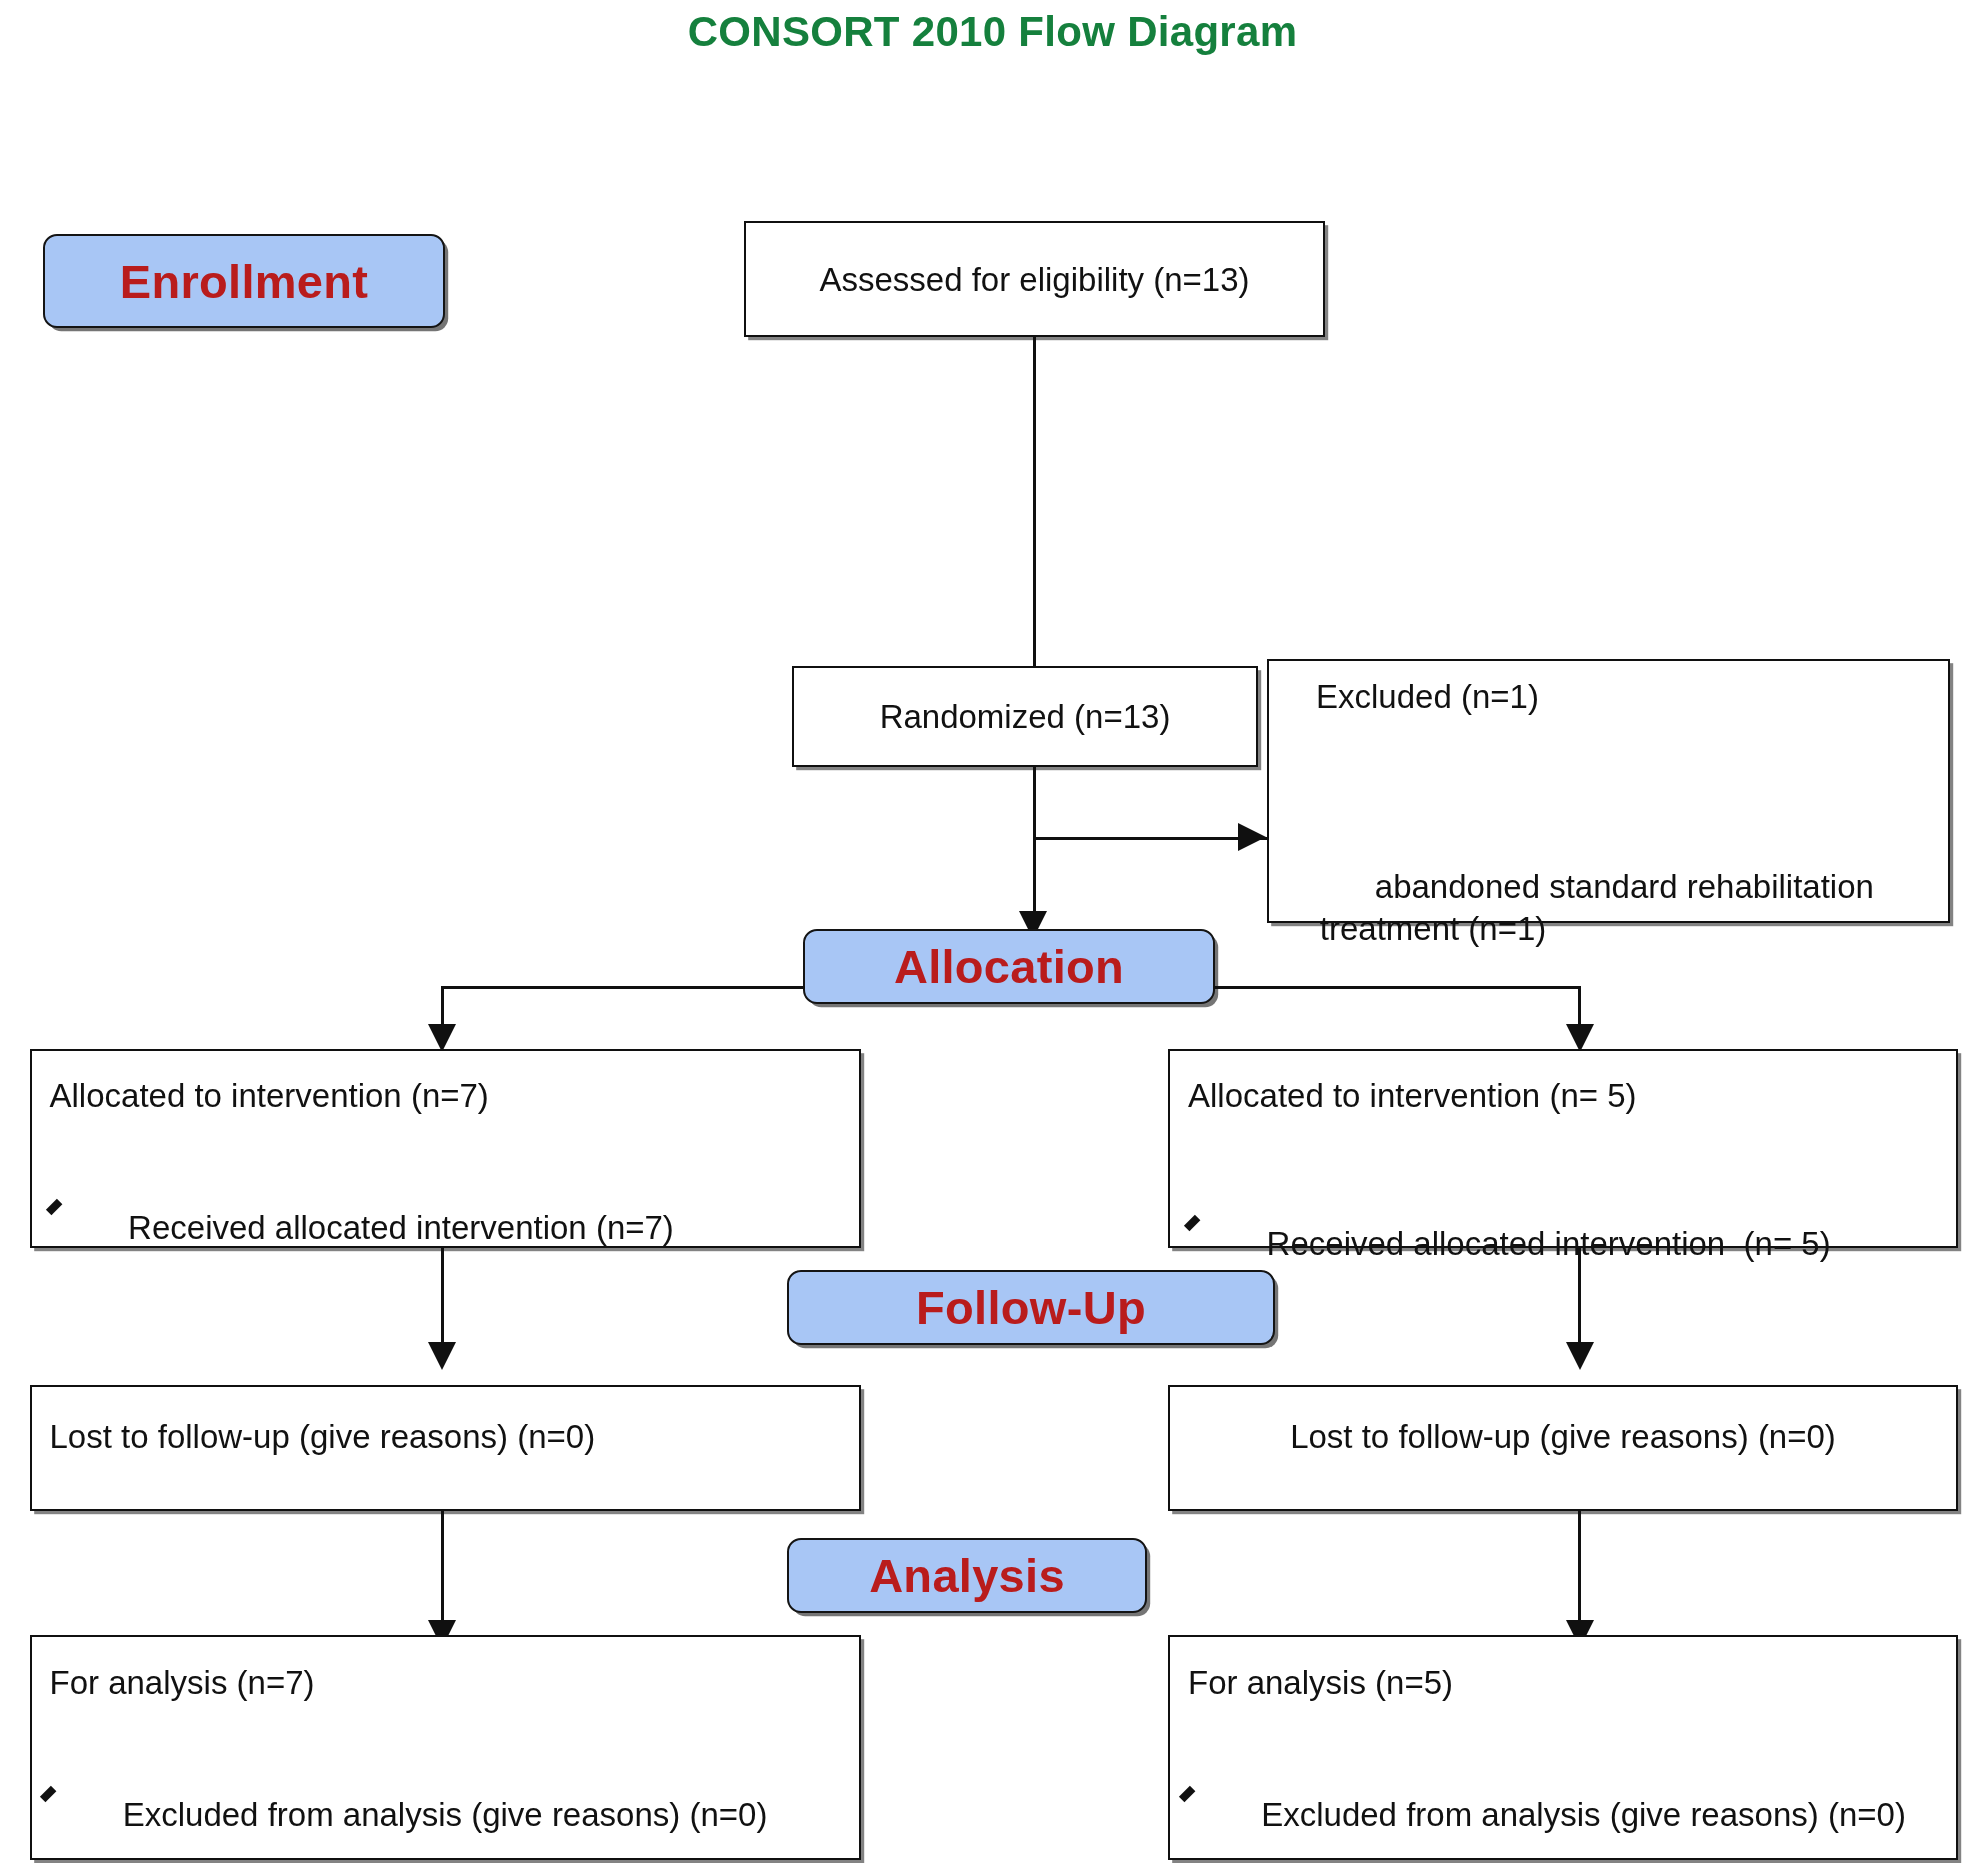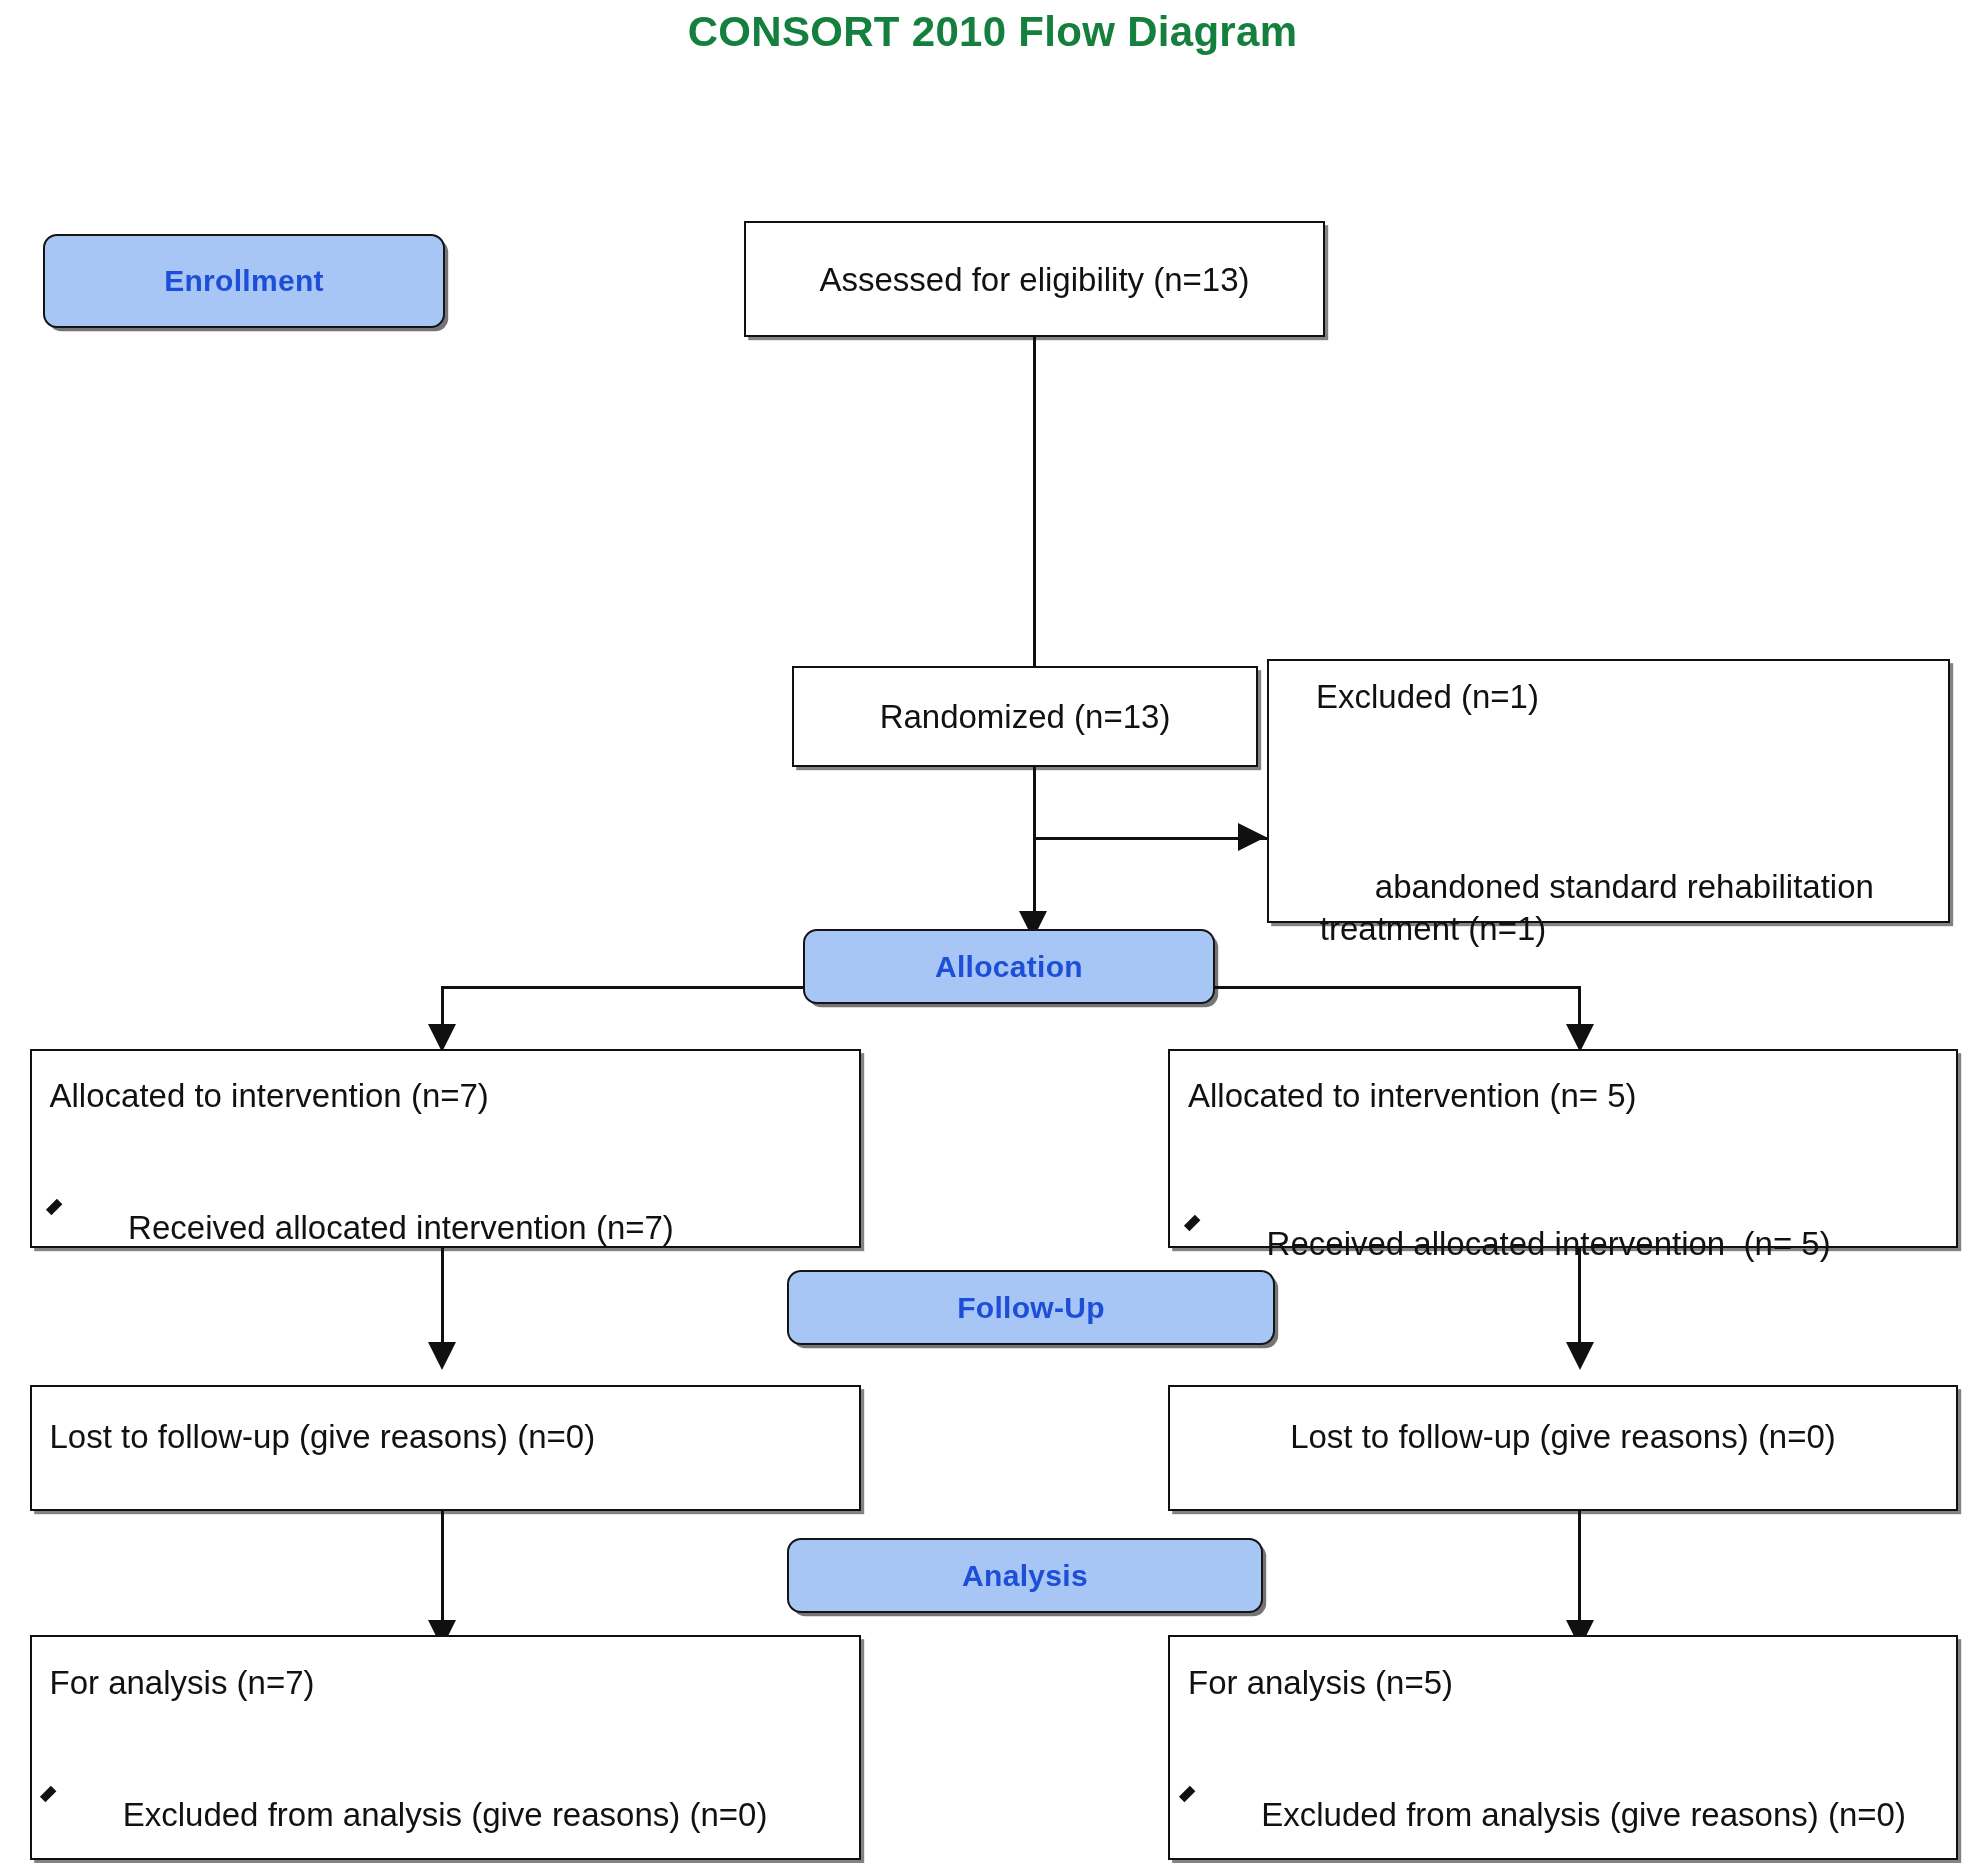--- a/index.html
+++ b/index.html
@@ -78,23 +78,23 @@
     box-sizing: border-box;
     background: #a8c6f5;
     border: 2.7px solid #141414;
     border-radius: 14px;
     box-shadow: 4.3px 4.3px 0 -1.1px rgba(25,25,25,0.6);
     display: flex;
     align-items: center;
     justify-content: center;
   }
   .stage .lbl {
-    font-size: 30px;
+    font-size: 47px;
     font-weight: bold;
-    color: #1d4ed8;
+    color: #b91c1c;
     letter-spacing: 0.3px;
   }
 
   
   .vline {
     position: absolute;
     width: 2.7px;
     background: #101010;
   }
   .hline {
@@ -199,21 +199,21 @@
   <div class="box center" style="left:1168px; top:1385px; width:790px; height:126px;">
     <div class="txt" style="top:29px;">Lost to follow-up (give reasons) (n=0)</div>
   </div>
 
   <div class="vline" style="left:441px; top:1510px; height:123px;"></div>
   <div class="arrow-down" style="left:428px; top:1620px;"></div>
 
   <div class="vline" style="left:1578px; top:1510px; height:123px;"></div>
   <div class="arrow-down" style="left:1566px; top:1620px;"></div>
 
-  <div class="stage" style="left:787px; top:1538px; width:476px; height:75px;">
+  <div class="stage" style="left:787px; top:1538px; width:360px; height:75px;">
     <span class="lbl">Analysis</span>
   </div>
 
   <div class="box" style="left:29.5px; top:1635px; width:831px; height:225px;">
     <div class="txt" style="top:25px;">For analysis (n=7)</div>
     <div class="txt bullet-line" style="top:74px; left:3.2px;">
       <span class="dia"></span>
       <span>Excluded from analysis (give reasons) (n=0)</span>
     </div>
   </div>

